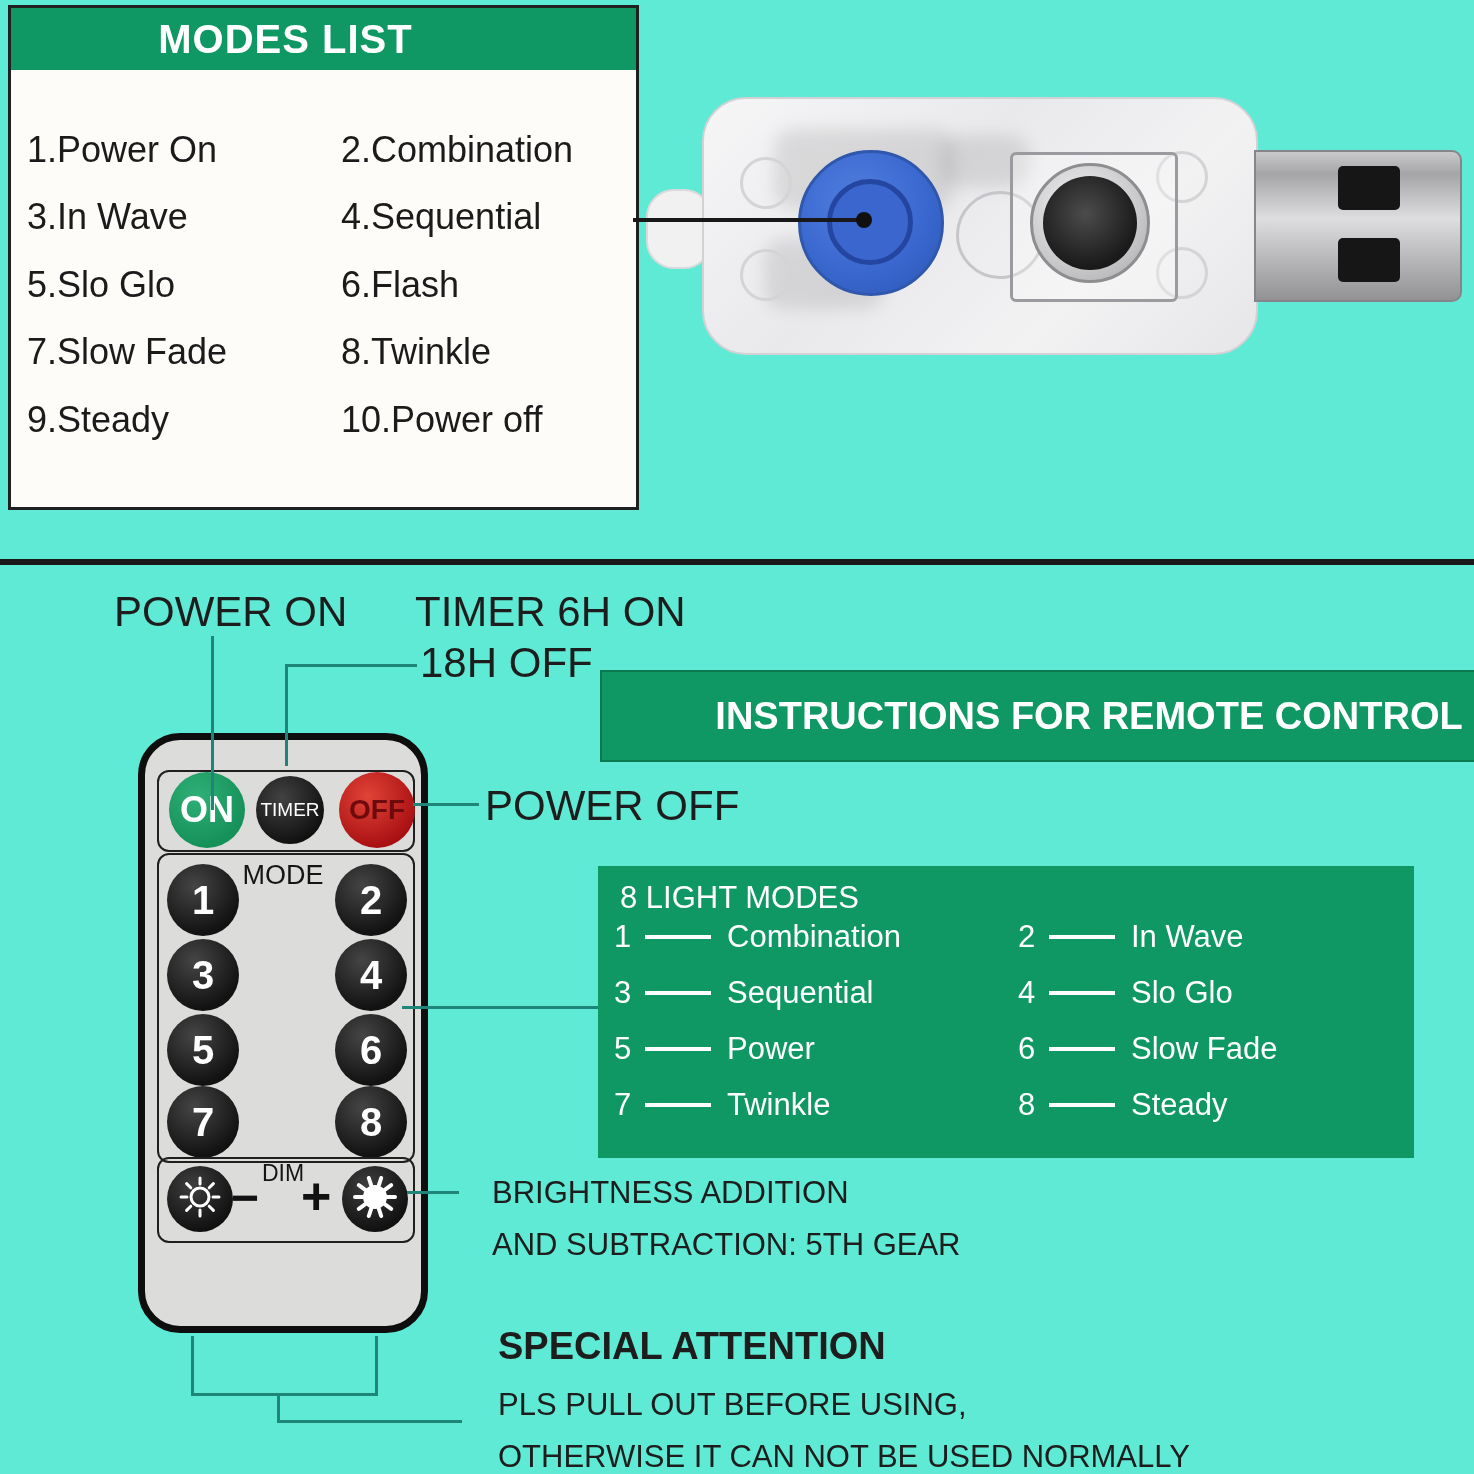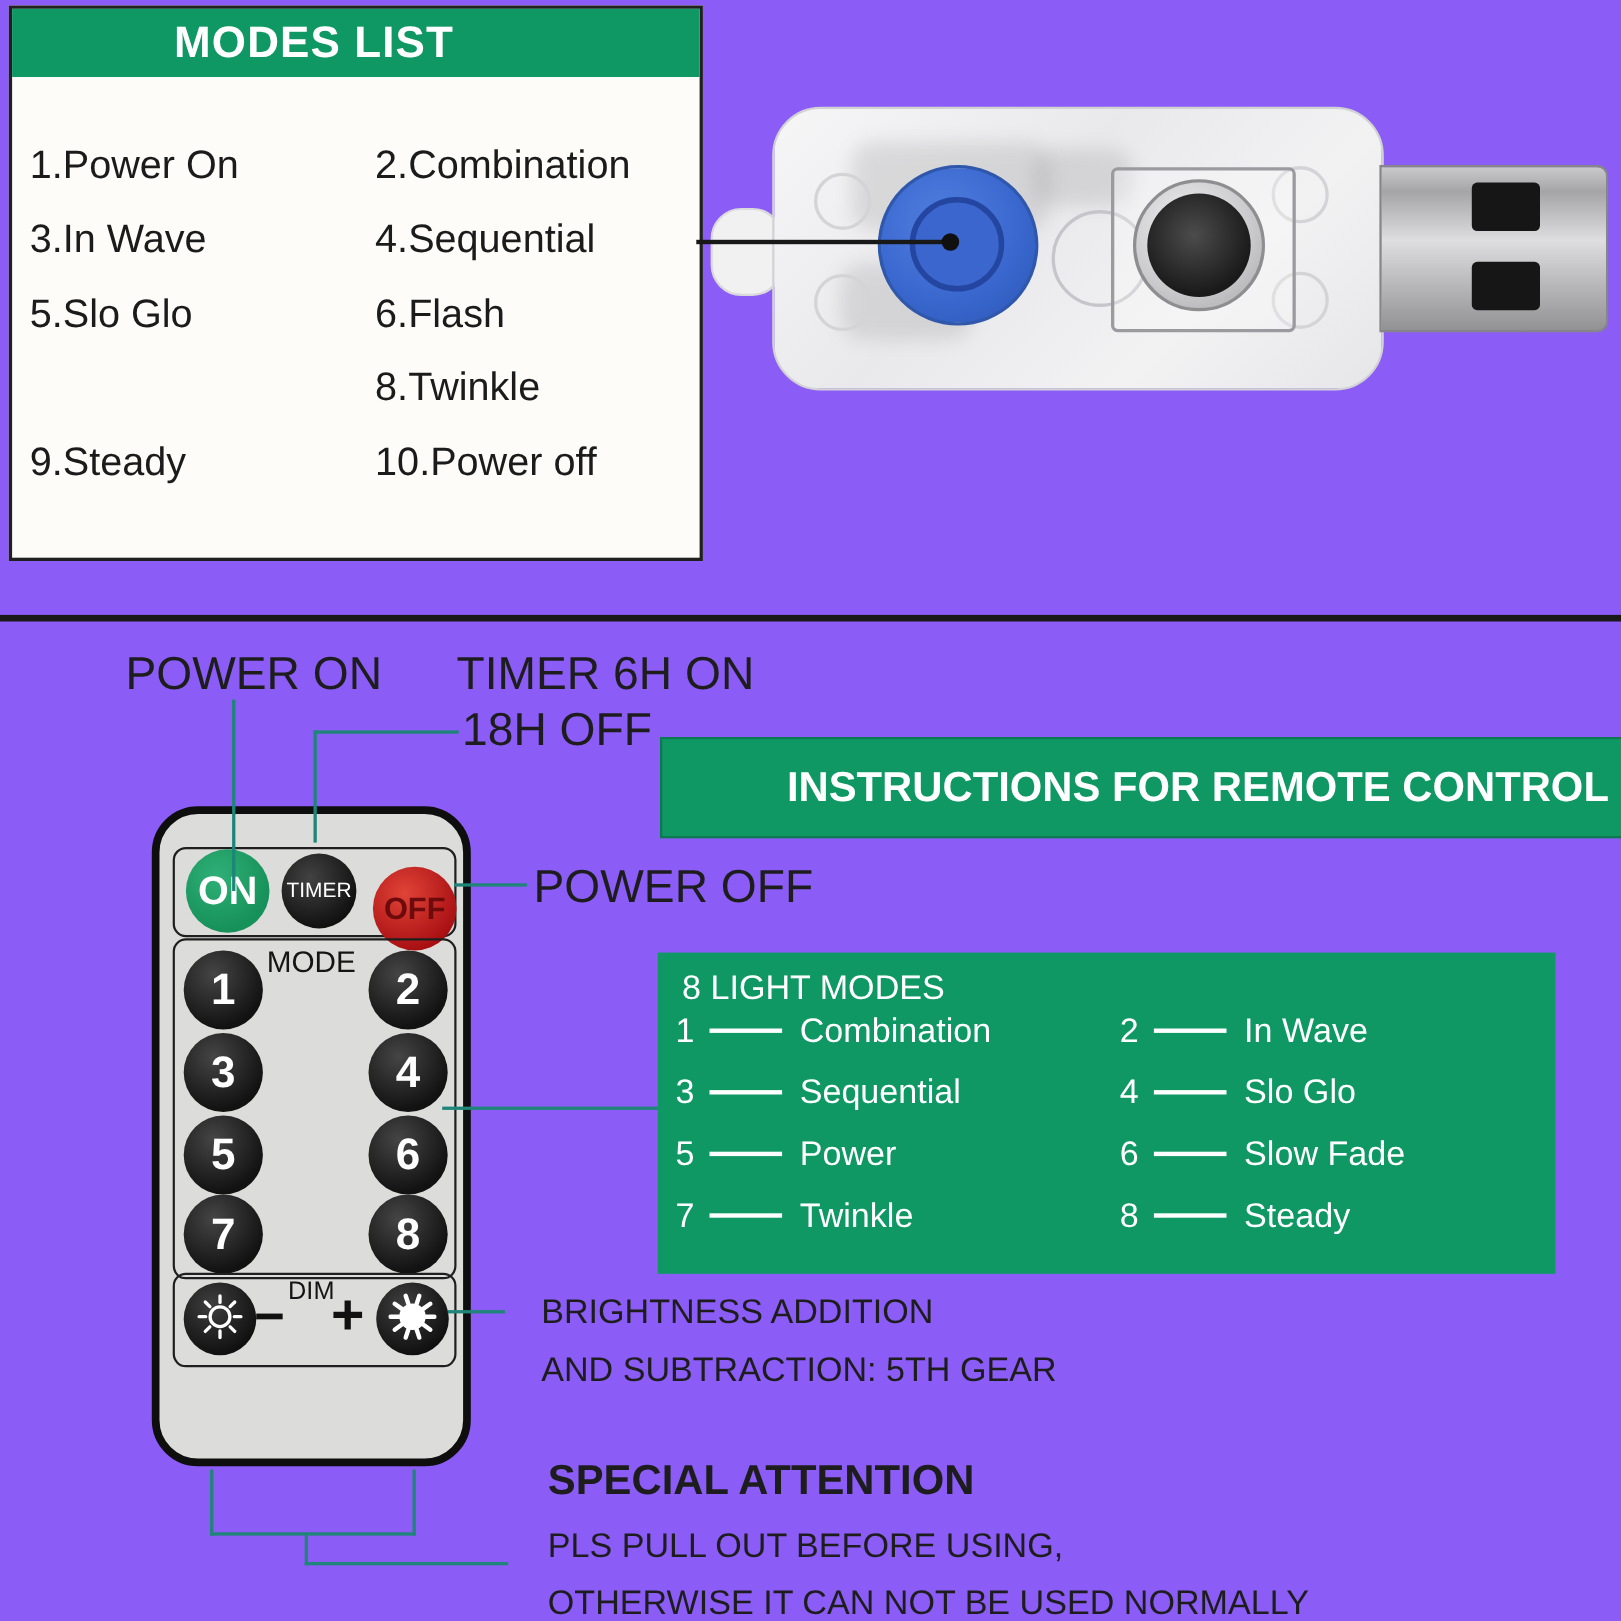--- a/index.html
+++ b/index.html
@@ -1,16 +1,16 @@
 <!DOCTYPE html>
 <html><head>
 <meta charset="utf-8">
 <style>
   html,body{margin:0;padding:0;background:#fbfaf6;}
-  #canvas{position:relative;width:1474px;height:1474px;background:#8b5cf6;
+  #canvas{position:relative;width:1474px;height:1474px;background:#5eead4;
           font-family:"Liberation Sans",sans-serif;color:#1d1d1d;overflow:hidden;}
   .abs{position:absolute;}
 
   
   #modes-box{left:8px;top:5px;width:625px;height:499px;border:3px solid #202020;background:#fdfcf8;}
   #modes-header{position:absolute;left:0;top:0;right:0;height:62px;background:#0f9864;}
   #modes-title{width:100%;line-height:62px;text-align:center;padding-right:76px;box-sizing:border-box;
                font-size:40px;font-weight:bold;color:#ffffff;letter-spacing:1px;}
   .mrow{position:absolute;font-size:36px;line-height:44px;color:#1b1b1b;white-space:nowrap;}
   .mcol-l{left:16px;} .mcol-r{left:330px;}
@@ -76,21 +76,21 @@
   .rgroup{position:absolute;border:2px solid #1f1f1f;border-radius:12px;}
   #grp-power{left:12px;top:30px;width:254px;height:78px;}
   #grp-mode{left:12px;top:113px;width:254px;height:306px;}
   #grp-dim{left:12px;top:417px;width:254px;height:82px;}
   .rbtn{position:absolute;border-radius:50%;display:flex;align-items:center;justify-content:center;}
   #btn-on{left:24px;top:32px;width:76px;height:76px;color:#fff;font-size:36px;font-weight:bold;
           background:radial-gradient(circle at 38% 32%,#2fb078,#169159 70%);}
   #btn-timer{left:111px;top:36px;width:68px;height:68px;color:#fff;font-size:19px;
           background:radial-gradient(circle at 38% 32%,#424242,#101010 75%);}
   #btn-off{left:194px;top:32px;width:76px;height:76px;color:#6d0a0c;font-size:28px;font-weight:bold;
-          background:radial-gradient(circle at 38% 32%,#e04337,#a80f12 75%);margin-top:16px;}
+          background:radial-gradient(circle at 38% 32%,#e04337,#a80f12 75%);}
   #mode-label{position:absolute;left:0;top:120px;width:100%;text-align:center;font-size:27px;color:#151515;}
   #dim-label{position:absolute;left:0;top:420px;width:100%;text-align:center;font-size:23px;color:#151515;}
   .nbtn{position:absolute;width:72px;height:72px;border-radius:50%;color:#fff;font-size:40px;font-weight:bold;
         display:flex;align-items:center;justify-content:center;
         background:radial-gradient(circle at 38% 30%,#454545,#121212 72%);}
   #nb1{left:22px;top:124px;} #nb2{left:190px;top:124px;}
   #nb3{left:22px;top:199px;} #nb4{left:190px;top:199px;}
   #nb5{left:22px;top:274px;} #nb6{left:190px;top:274px;}
   #nb7{left:22px;top:346px;} #nb8{left:190px;top:346px;}
   .sunbtn{position:absolute;width:66px;height:66px;border-radius:50%;display:flex;align-items:center;justify-content:center;
@@ -126,20 +126,21 @@
   <div id="modes-box" class="abs">
     <div id="modes-header">
       <div id="modes-title">MODES LIST</div>
     </div>
     <div class="mrow mcol-l mr0">1.Power On</div>
     <div class="mrow mcol-r mr0">2.Combination</div>
     <div class="mrow mcol-l mr1">3.In Wave</div>
     <div class="mrow mcol-r mr1">4.Sequential</div>
     <div class="mrow mcol-l mr2">5.Slo Glo</div>
     <div class="mrow mcol-r mr2">6.Flash</div>
+    <div class="mrow mcol-l mr3">7.Slow Fade</div>
     <div class="mrow mcol-r mr3">8.Twinkle</div>
     <div class="mrow mcol-l mr4">9.Steady</div>
     <div class="mrow mcol-r mr4">10.Power off</div>
   </div>
 
   <div id="usb-line" class="abs"></div>
   <div id="usb-nub" class="abs"></div>
   <div id="usb-body" class="abs">
     <div id="patch1" class="patch"></div>
     <div id="patch2" class="patch"></div>

